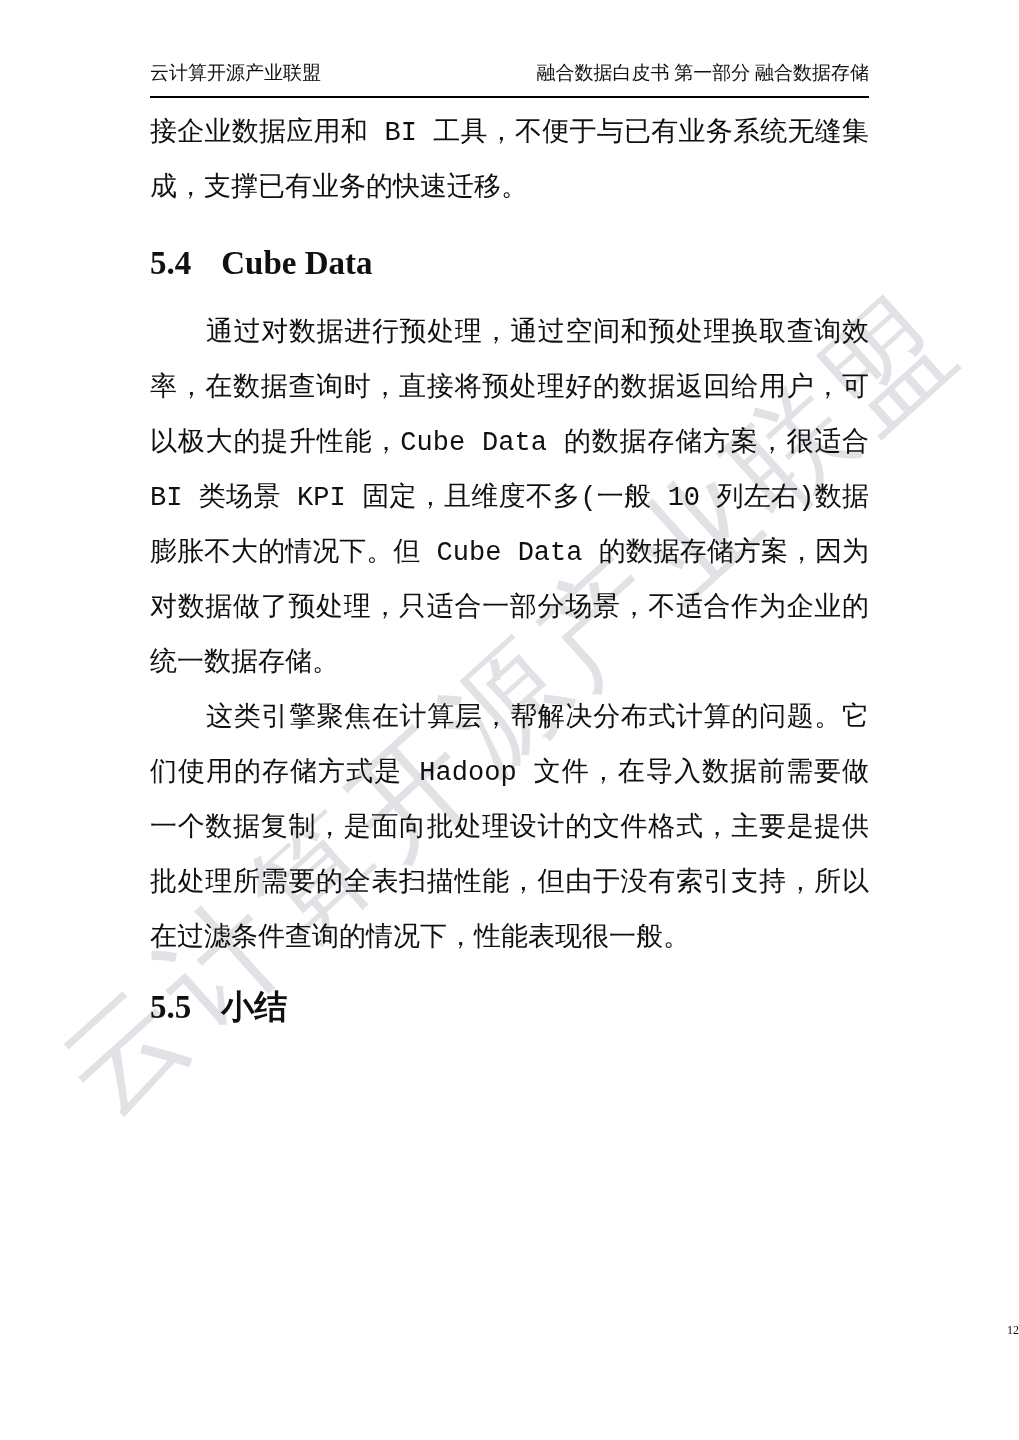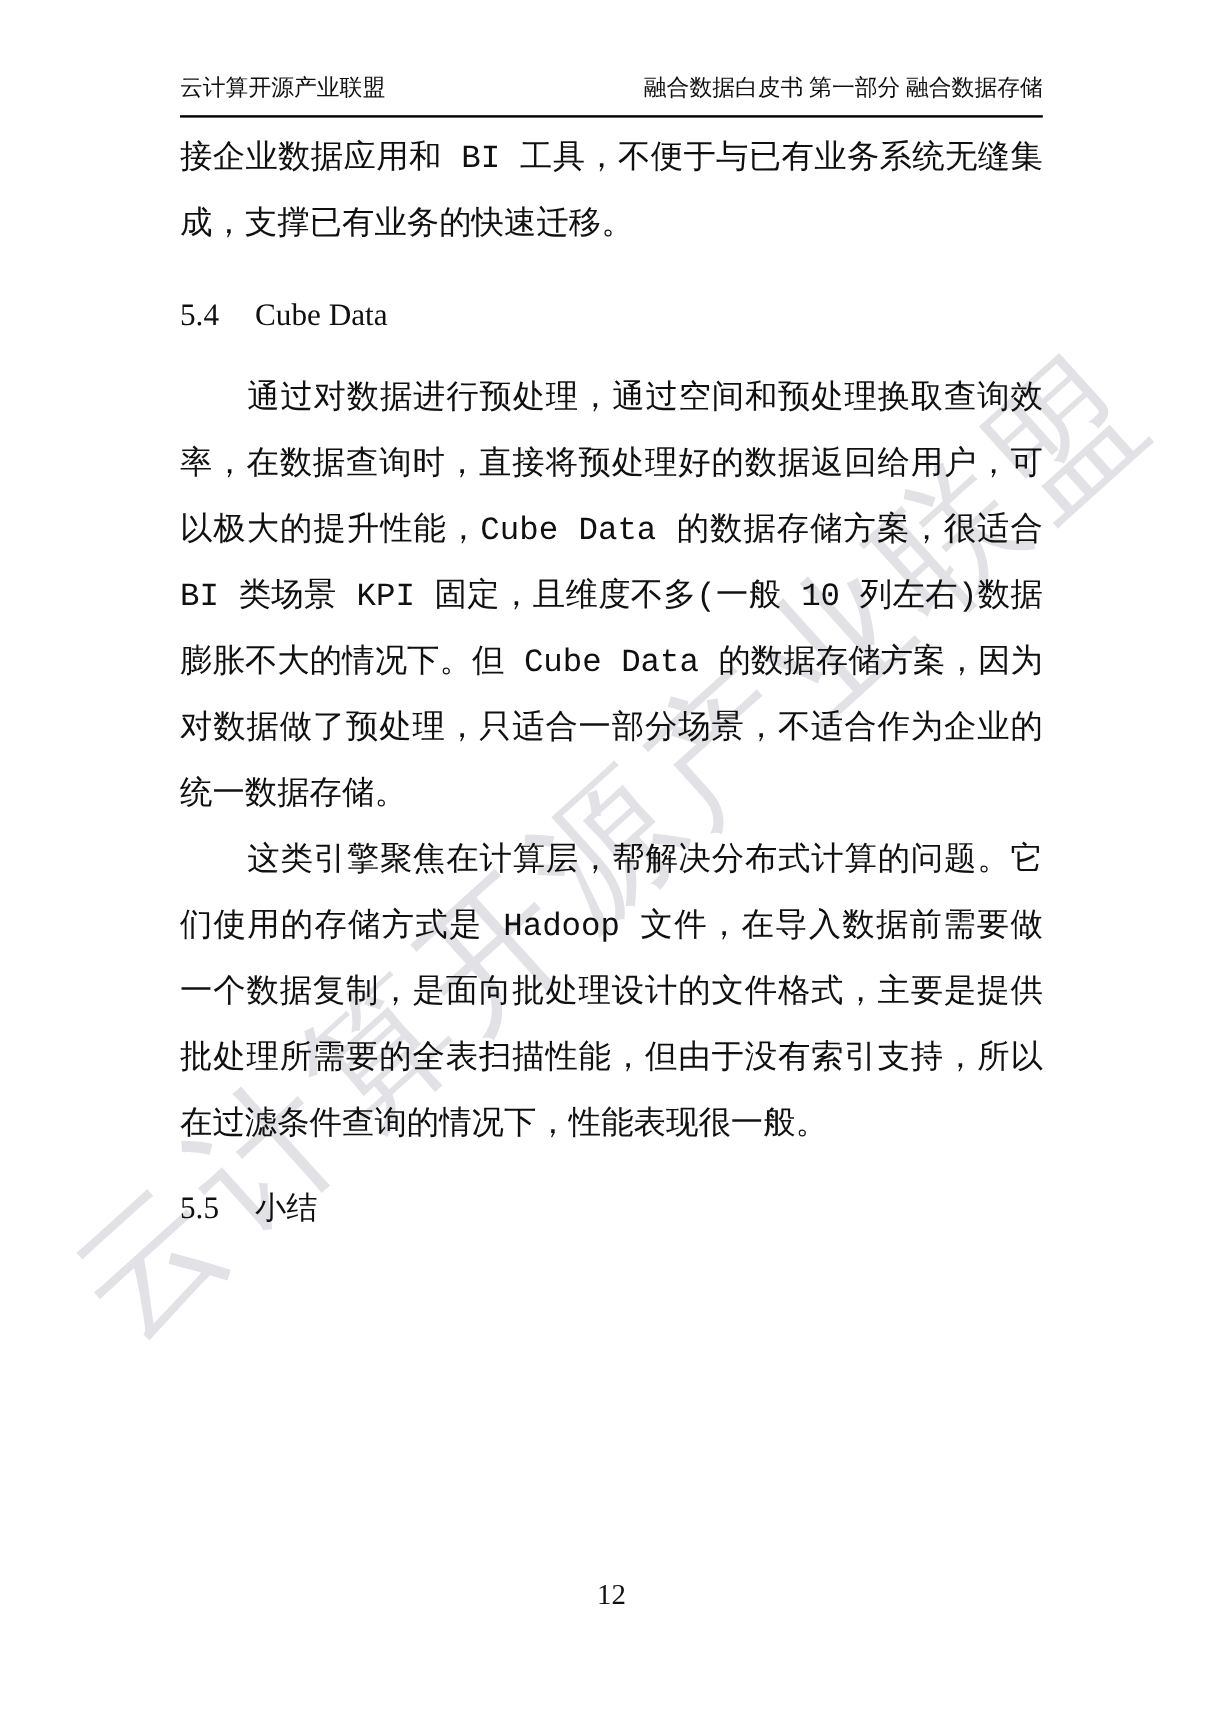--- a/index.html
+++ b/index.html
@@ -52,33 +52,33 @@
   .content p{
     margin:0;
     font-size:27px;
     line-height:55px;
     text-align:justify;
     text-justify:inter-character;
     font-family:Liberation Mono, monospace;
   }
   .content p.indent{text-indent:56px;}
   h2.sec{
-    font-size:26px;
+    font-size:33px;
     line-height:46px;
-    font-weight:normal;
+    font-weight:bold;
     margin:24px 0 20px 0;
   }
   h2.sec.sec-55{margin:18px 0 18px 0;}
   h2.sec .sec-num{display:inline-block;margin-right:30px;}
   
   .footer{
     position:absolute;
     left:0;right:0;top:1316px;
-    text-align:center;
-    font-size:24px;
+    text-align:right;
+    font-size:12px;
     line-height:28px;
     z-index:1;
   }
 </style>
 </head>
 <body>
 
 <div class="page">
 
   <div class="watermark">云计算开源产业联盟</div>

